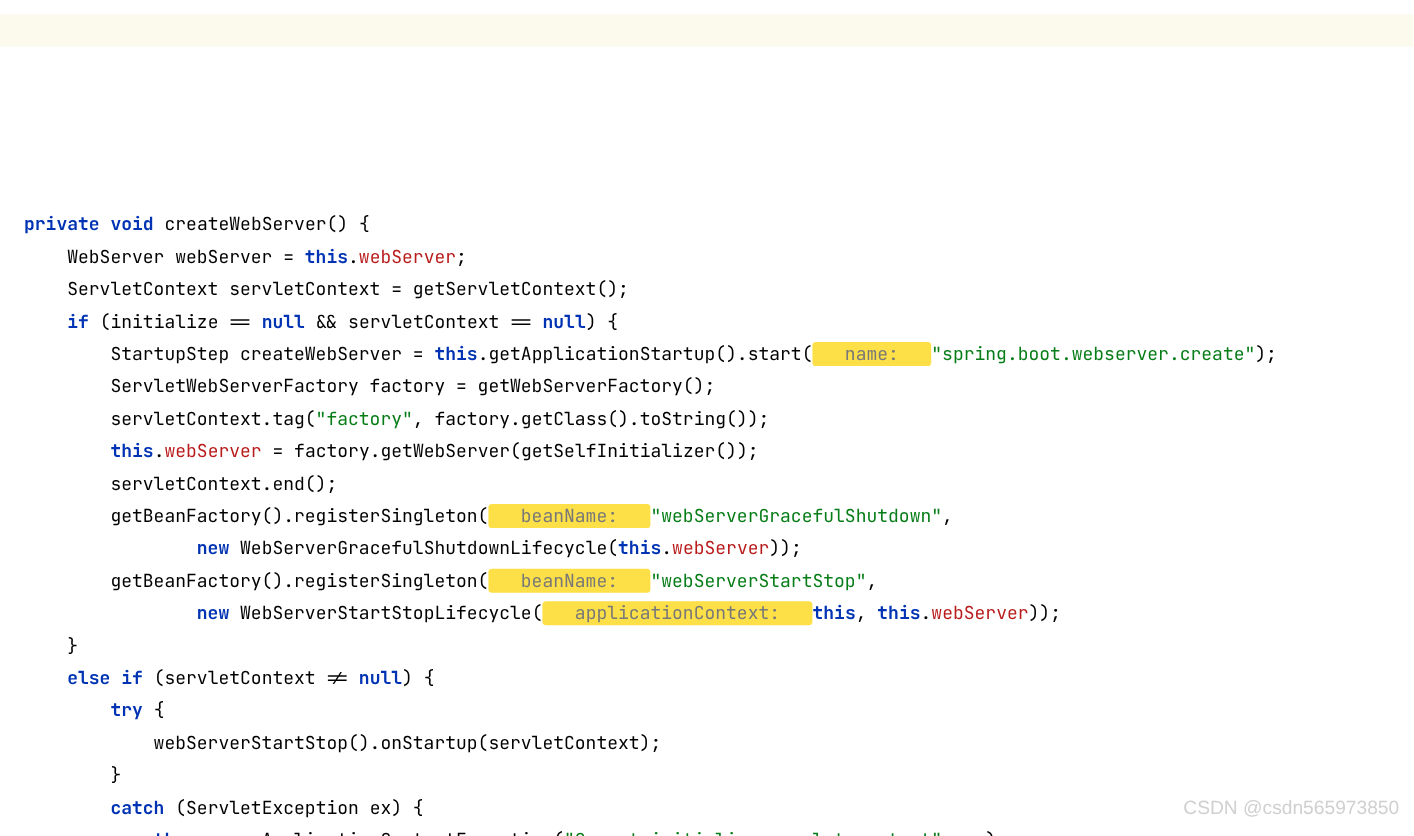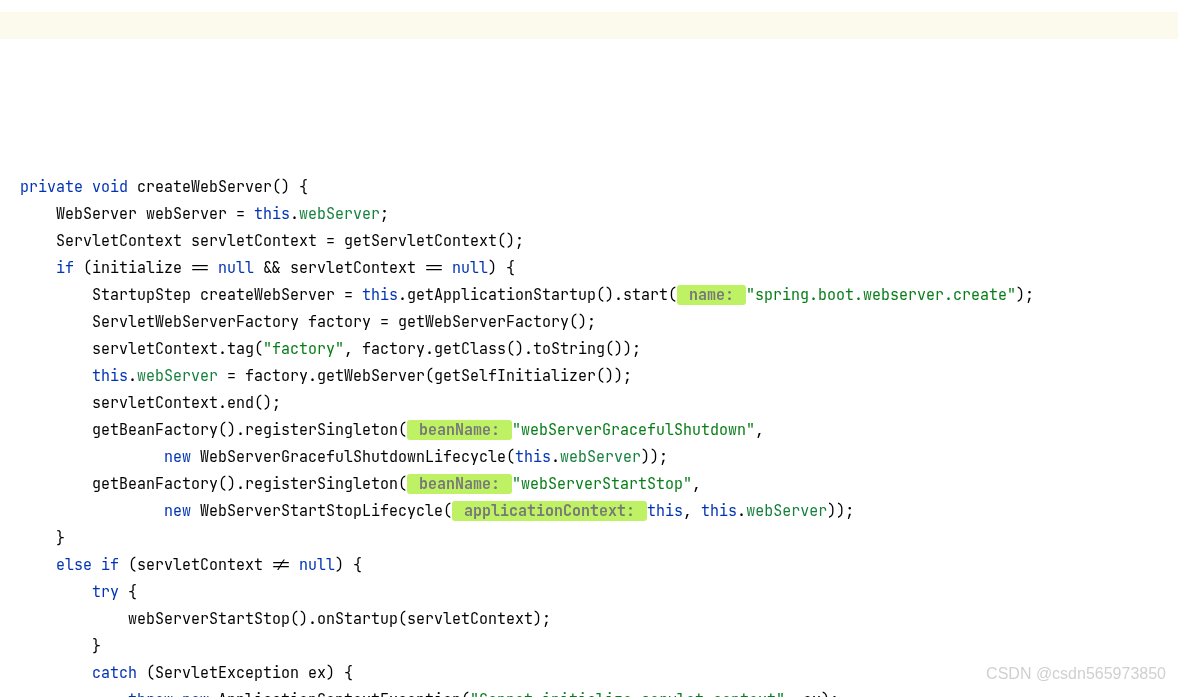--- a/index.html
+++ b/index.html
@@ -15,30 +15,29 @@
     }
     .highlight-line {
       position: absolute;
       top: 12px;
       left: 0;
       right: 0;
       height: 27px;
       background: #fcfaed;
       z-index: -1;
     }
-    .kw { color: #0033b3; }
-    .field { color: #15803d; }
+    .kw { color: #0033b3; font-weight: bold; }
+    .field { color: #b91c1c; }
     .str { color: #067d17; }
     .hint {
-      background: #bef264;
+      background: #fde047;
       color: #787878;
       border-radius: 3px;
-      padding: 0 3px;
+      padding: 0 18px;
       font-style: normal;
-      font-weight: bold;
     }
     .watermark {
       position: fixed;
       bottom: 8px;
       right: 12px;
       color: #d0d0d0;
       font-family: Arial, sans-serif;
       font-size: 16px;
       z-index: 100;
     }

